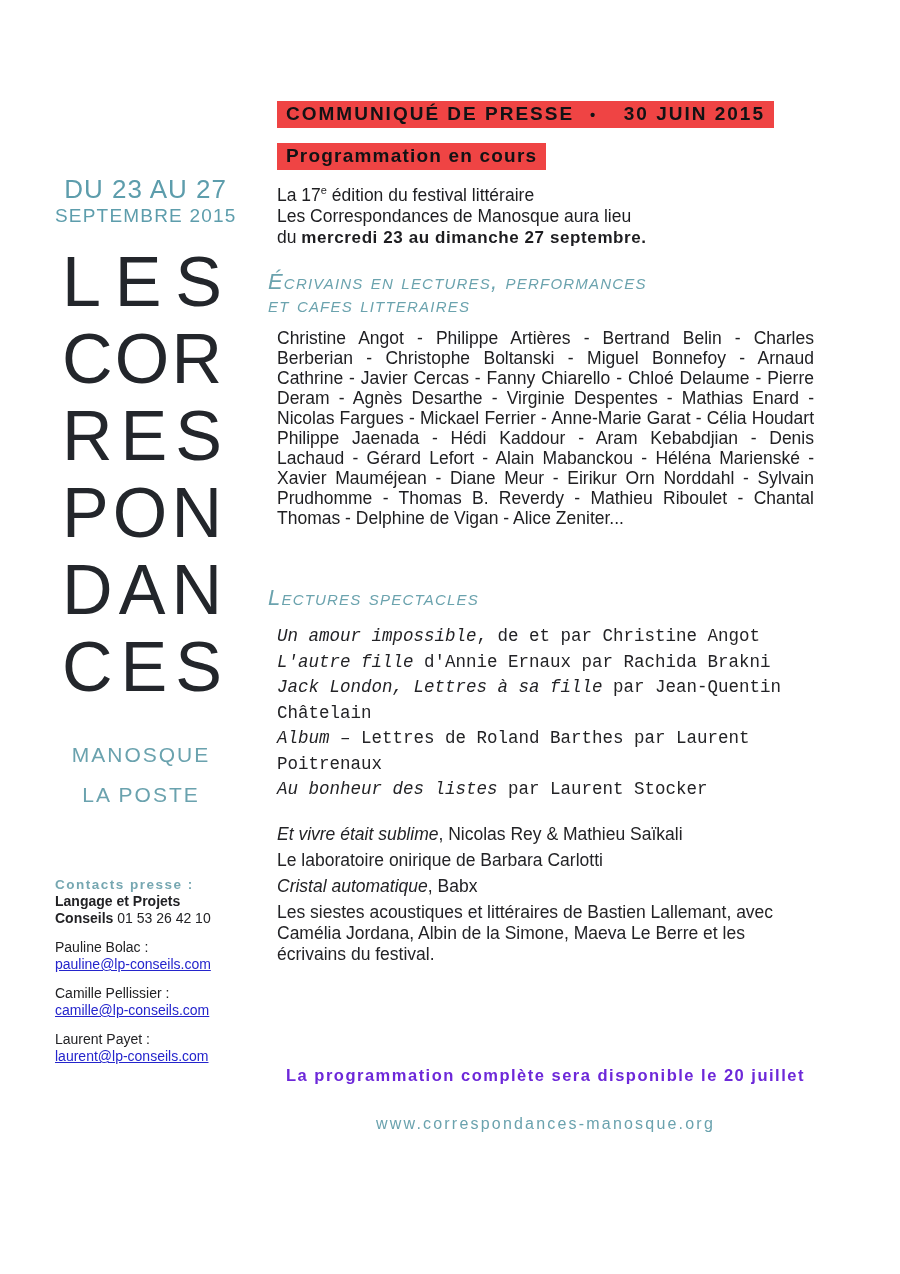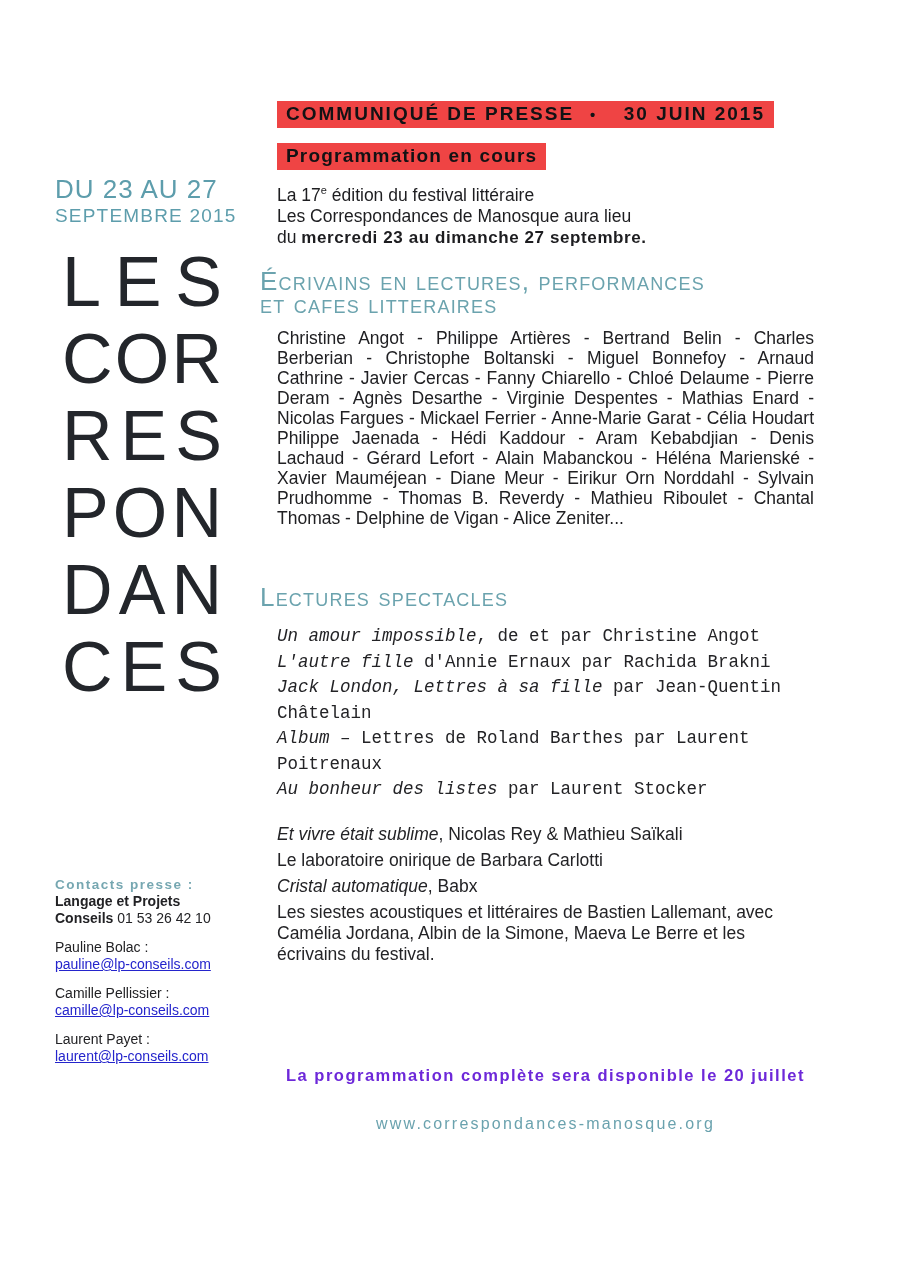--- a/index.html
+++ b/index.html
@@ -2,21 +2,21 @@
 <html><head>
 <meta charset="utf-8">
 <style>
   * { margin:0; padding:0; box-sizing:border-box; }
   html,body { background:#ffffff; }
   .page {
     position:relative; width:900px; height:1274px; background:#ffffff;
     font-family:"Liberation Sans", sans-serif; color:#232326; overflow:hidden;
   }
   
-  .sb-dates { position:absolute; left:55px; top:176px; width:172px; color:#5d9dac; text-align:left; }
+  .sb-dates { position:absolute; left:55px; top:176px; width:172px; color:#5d9dac; text-align:right; }
   .sb-dates .l1 { font-size:26px; letter-spacing:1px; line-height:26px; white-space:nowrap; }
   .sb-dates .l2 { font-size:19px; letter-spacing:1.2px; line-height:22px; margin-top:3px; white-space:nowrap; }
   .logo { position:absolute; left:62px; top:244px; width:160px; color:#23262b; }
   .logo-row { display:flex; justify-content:space-between; font-size:70px; line-height:77px; height:77px; font-weight:400; }
   .sb-place { position:absolute; left:50px; top:744px; width:182px; text-align:center; color:#6aa2ae; }
   .sb-place div { font-size:21px; letter-spacing:2px; line-height:21px; }
   .sb-place .p2 { margin-top:19px; }
   .contacts { position:absolute; left:55px; top:876px; width:200px; font-size:14px; line-height:17px; color:#222225; }
   .contacts .c-head { color:#76a7b1; font-weight:bold; letter-spacing:1.5px; font-size:13.5px; }
   .contacts .c-bold { font-weight:bold; }
@@ -24,21 +24,21 @@
   .contacts a { color:#2424cc; text-decoration:underline; cursor:pointer; }
   
   .hl-bar { position:absolute; left:277px; background:#ef4444; color:#121214; font-weight:bold; }
   .bar1 { top:101px; width:497px; display:flex; align-items:center; padding:2px 9px 3px 9px; font-size:19px; letter-spacing:2px; }
   .bar1 .bullet { margin-left:16px; font-size:15px; }
   .bar1 .bdate { margin-left:auto; }
   .bar2 { top:143px; display:inline-block; padding:2px 9px 3px 9px; font-size:19px; letter-spacing:1.2px; }
   .intro { position:absolute; left:277px; top:180px; font-size:17.5px; line-height:21px; color:#1d1d20; }
   .intro sup { font-size:11px; }
   .intro .ib { font-weight:bold; letter-spacing:0.6px; font-size:17px; }
-  .sec-title { position:absolute; left:260px; color:#6ba3ae; font-variant:small-caps; font-size:26px; line-height:23px; letter-spacing:1.2px; }
+  .sec-title { position:absolute; left:268px; color:#6ba3ae; font-variant:small-caps; font-size:22px; line-height:23px; letter-spacing:1.2px;font-style:italic; }
   .t-ecrivains { top:270px; }
   .t-lectures { top:586px; }
   .t-concerts { top:784px; }
   .writers { position:absolute; left:277px; top:328px; width:537px; text-align:justify; font-size:17.5px; line-height:20px; color:#202023; }
   .lect-items { position:absolute; left:277px; top:624px; width:537px; font-size:17.5px; }
   .lect-items p { line-height:25.5px;font-family:Liberation Mono, monospace; }
   .conc-items { position:absolute; left:277px; top:824px; width:537px; font-size:17.5px; }
   .conc-items p { line-height:21px; margin-bottom:5px; }
   .it { font-style:italic; }
   .foot-note { position:absolute; left:277px; top:1066px; width:537px; text-align:center; color:#6d28d9; font-weight:bold; font-size:16.5px; letter-spacing:1.5px; }
@@ -80,20 +80,24 @@
         <span>A</span>
         <span>N</span>
       </div>
     <div class="logo-row">
         <span>C</span>
         <span>E</span>
         <span>S</span>
       </div>
   </div>
 
+  <div class="sb-place">
+    <div class="p1">MANOSQUE</div>
+    <div class="p2">LA POSTE</div>
+  </div>
 
   <div class="contacts">
     <div class="c-head">Contacts presse :</div>
     <div class="c-bold">Langage et Projets</div>
     <div><span class="c-bold">Conseils</span><span> 01 53 26 42 10</span></div>
     <div class="person">
       <div>Pauline Bolac :</div>
       <a>pauline@lp-conseils.com</a>
     </div>
     <div class="person">

